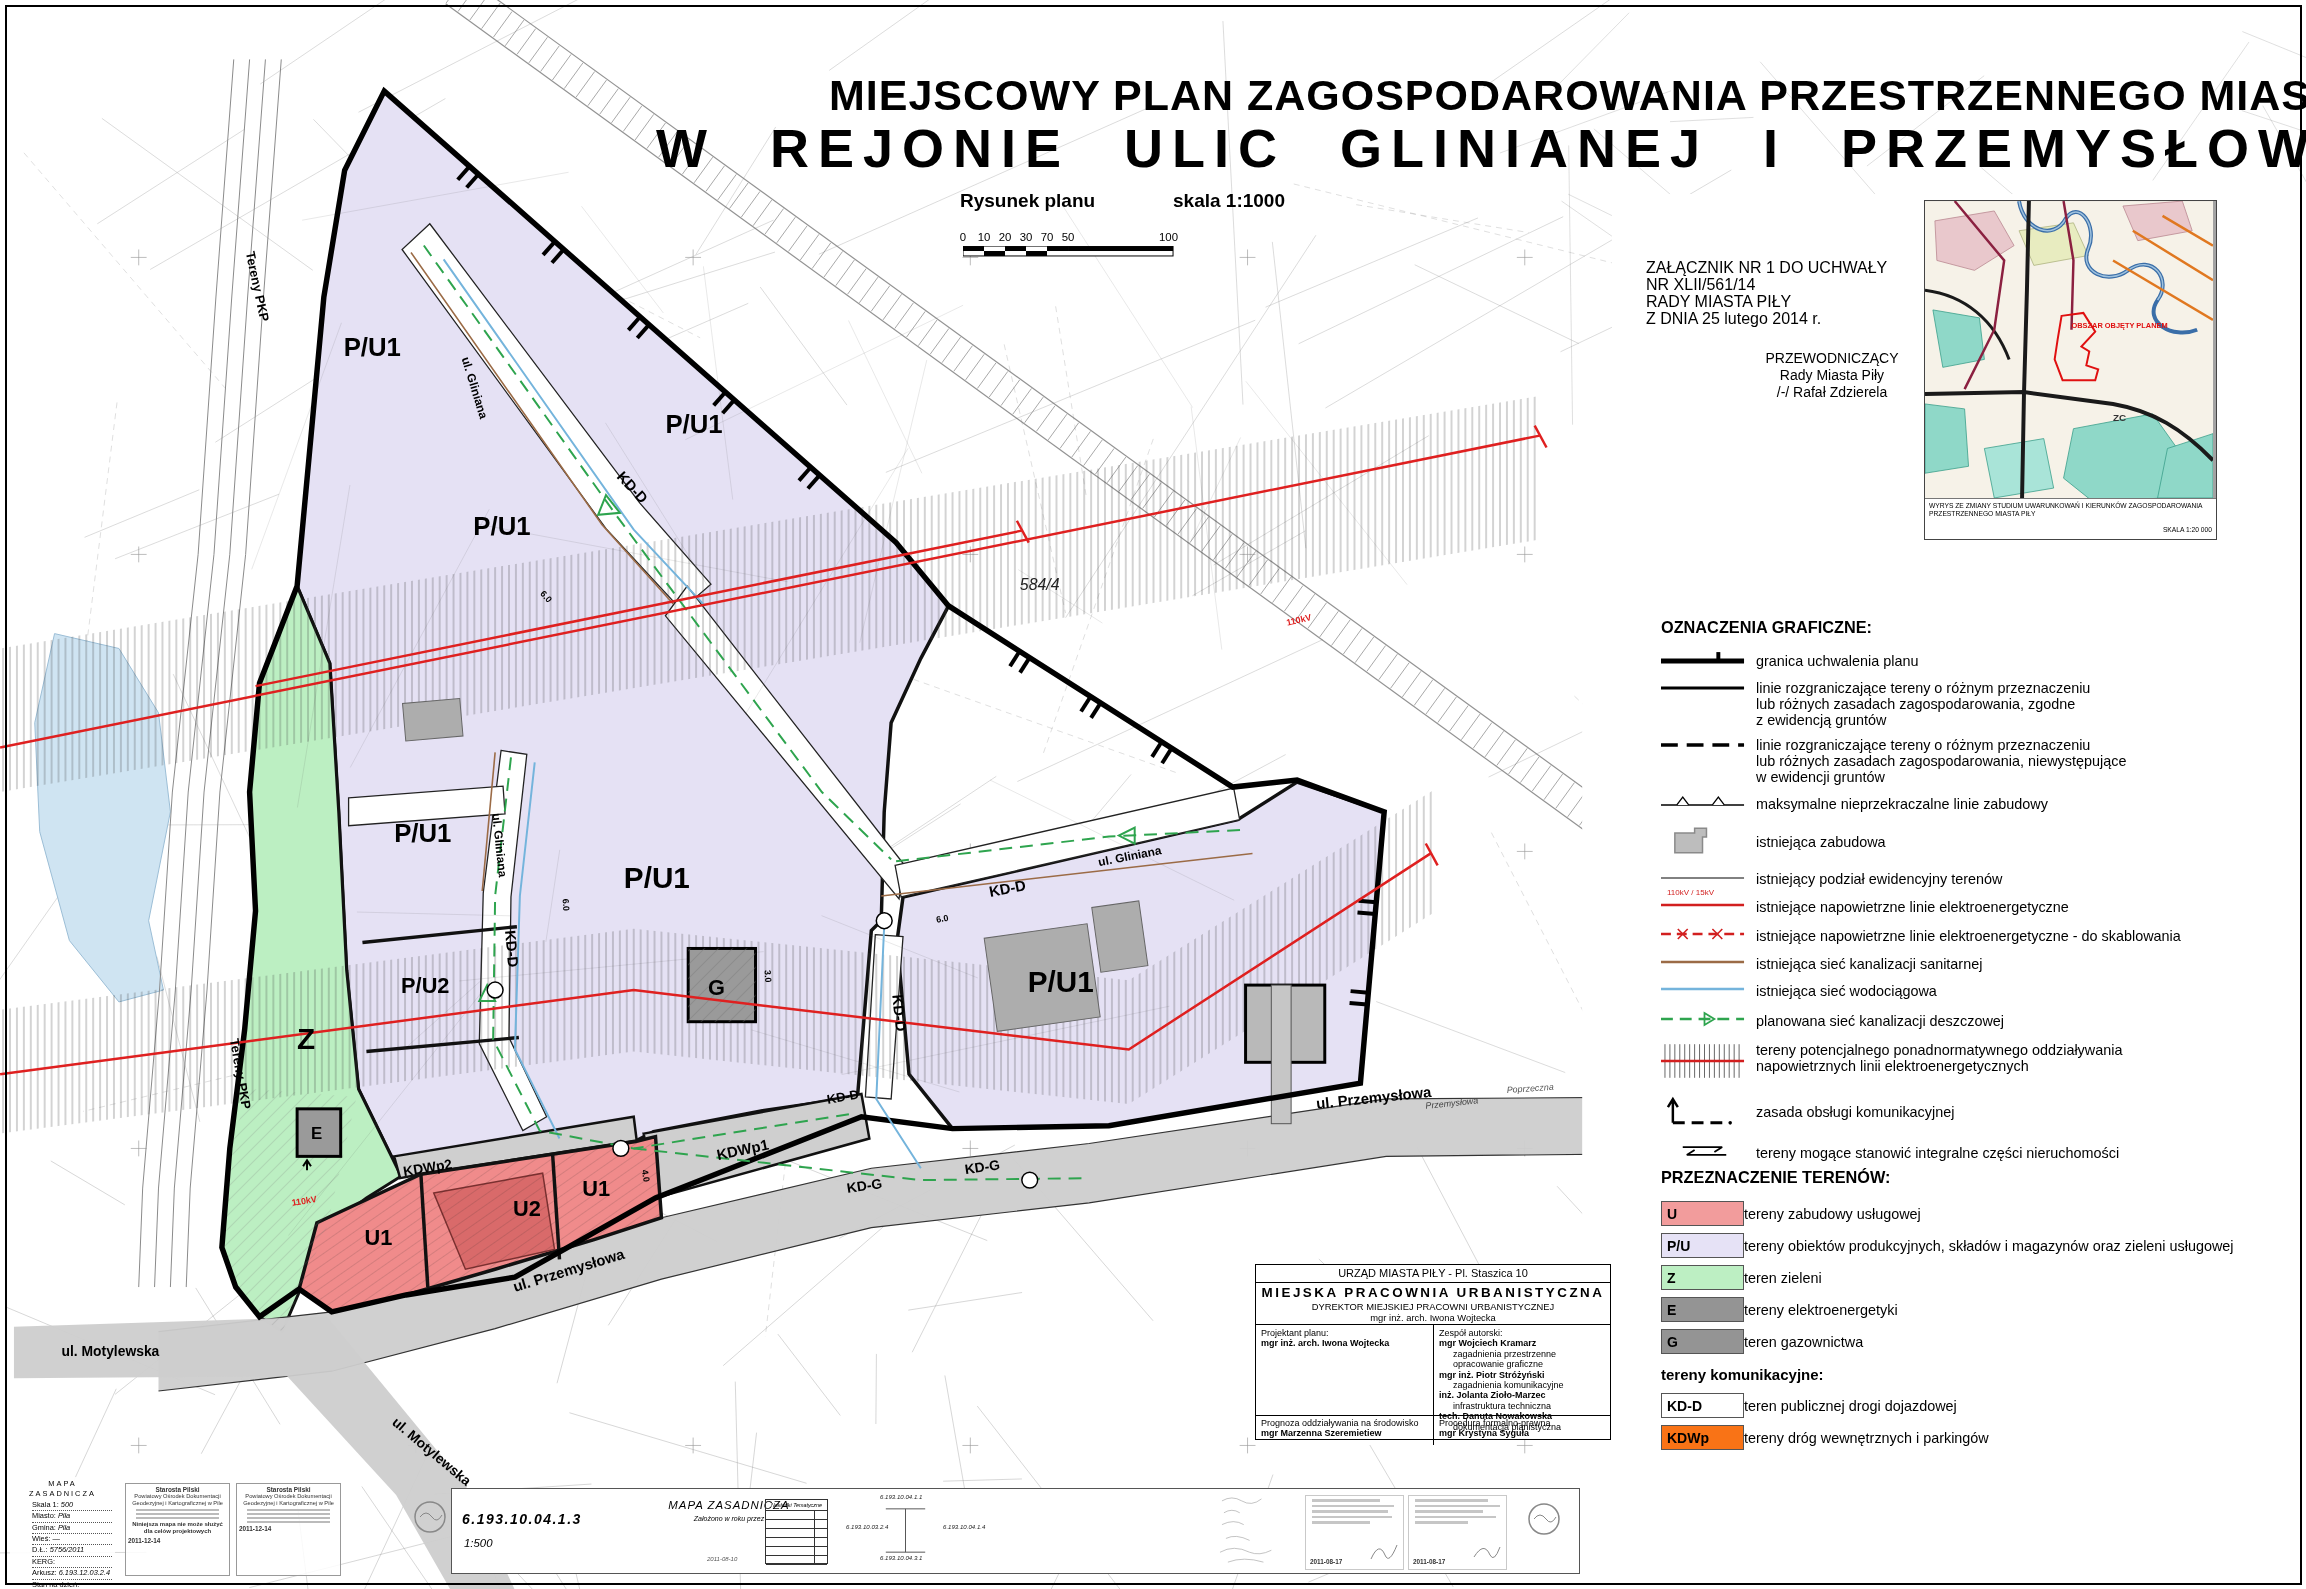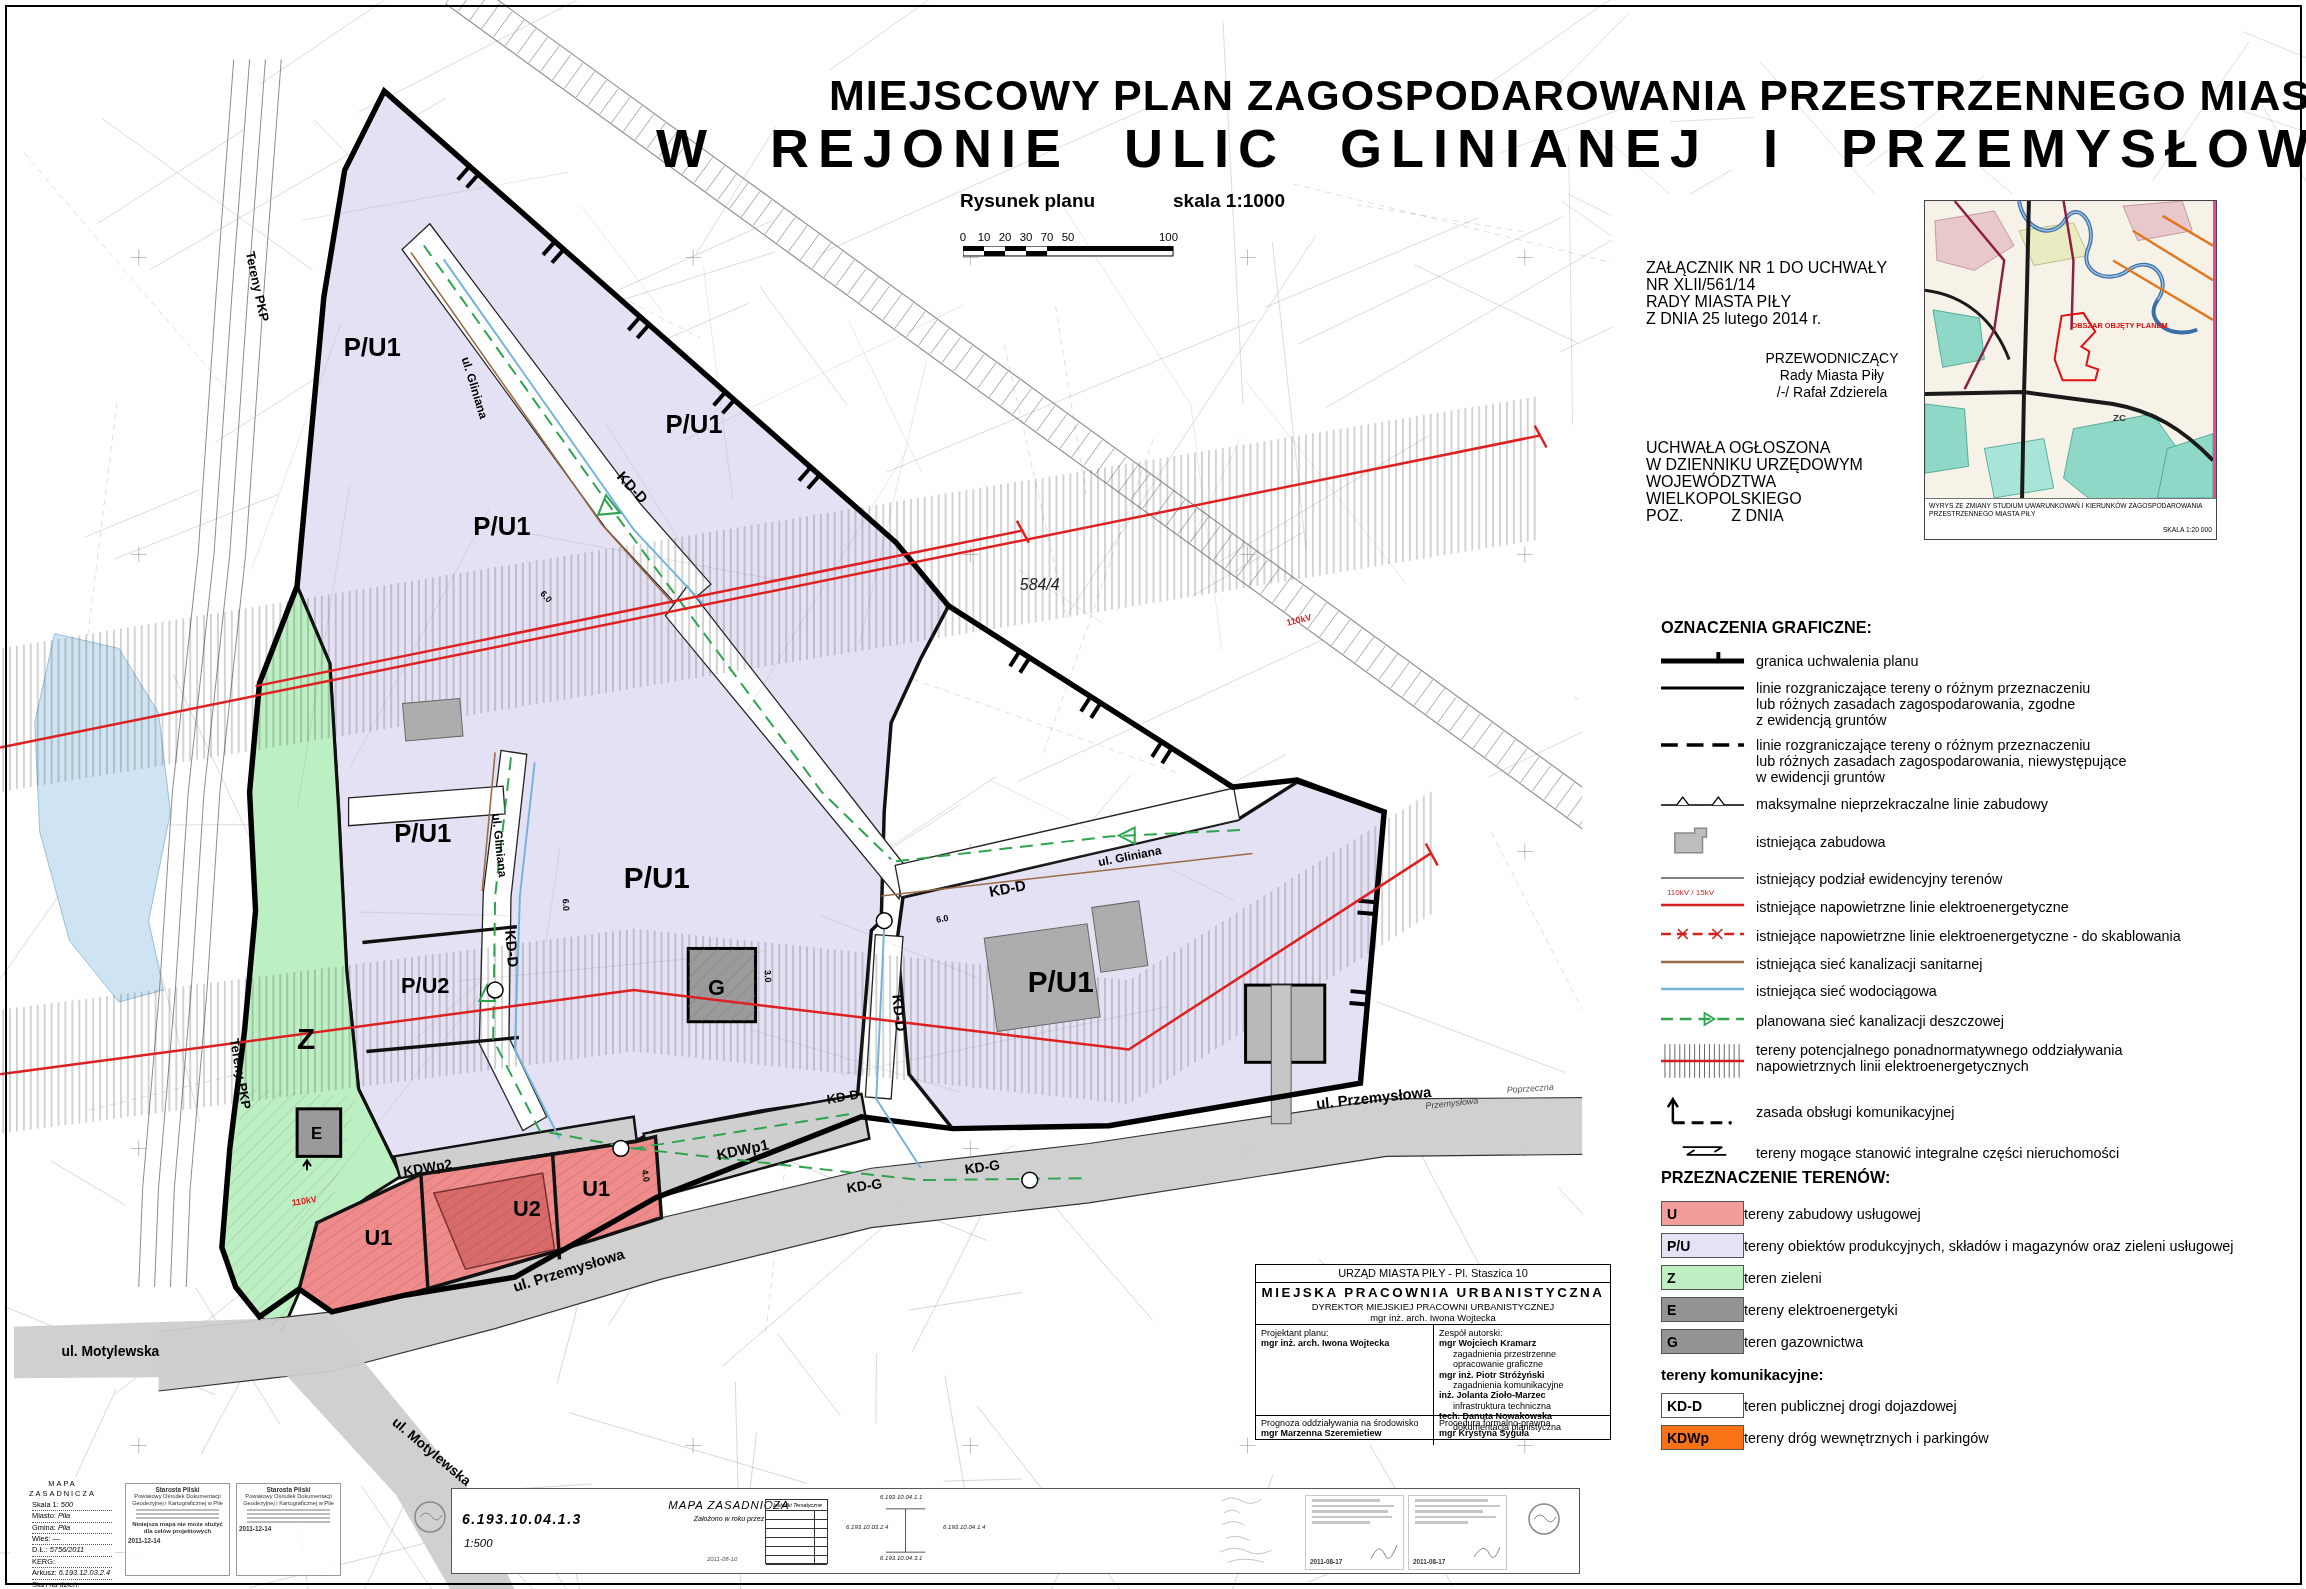--- a/index.html
+++ b/index.html
@@ -16,21 +16,21 @@
   #subtitle{left:960px;top:190px;font-size:19px;font-weight:bold;}
   #scaletxt{left:1173px;top:190px;font-size:19px;font-weight:bold;}
   #scalebar{left:963px;top:231px;width:238px;height:34px;}
   #scalebar .t{position:absolute;top:0;font-size:11.4px;transform:translateX(-50%);}
   
   #attach{left:1646px;top:259px;font-size:16px;line-height:17px;}
   #chair{left:1718px;top:350px;width:228px;text-align:center;font-size:14px;line-height:17px;}
   #announce{left:1646px;top:439px;font-size:16px;line-height:17px;}
   #poz{display:inline-block;margin-right:48px;}
   
-  #inset{left:1924px;top:200px;width:291px;height:338px;border:1.5px solid #444;background:#ec4899;}
+  #inset{left:1924px;top:200px;width:291px;height:338px;border:1.5px solid #444;background:#a3a3a3;}
   #inset .cap{position:absolute;left:0;right:0;bottom:0;height:34px;background:#fff;border-top:1px solid #777;
               font-size:6.7px;line-height:8.4px;padding:3px 4px;}
   #inset .capscale{position:absolute;right:4px;bottom:5px;font-size:6.7px;}
   
   #lg{left:1661px;top:618px;width:653px;}
   #lg h3,#lz h3{font-size:16.3px;margin:0 0 14px 0;}
   .lg-row{display:flex;align-items:center;margin-bottom:9px;}
   .lg-row.top{align-items:flex-start;}
   .lg-sym{width:95px;flex:0 0 95px;position:relative;}
   .lg-txt{font-size:14.4px;line-height:16px;margin-left:0;}
@@ -629,27 +629,20 @@
   <div>ZAŁĄCZNIK NR 1 DO UCHWAŁY</div>
   <div>NR XLII/561/14</div>
   <div>RADY MIASTA PIŁY</div>
   <div>Z DNIA 25 lutego 2014 r.</div>
 </div>
 <div class="ov" id="chair">
   <div>PRZEWODNICZĄCY</div>
   <div>Rady Miasta Piły</div>
   <div>/-/ Rafał Zdzierela</div>
 </div>
-<div class="ov" id="announce">
-  <div>UCHWAŁA OGŁOSZONA</div>
-  <div>W DZIENNIKU URZĘDOWYM</div>
-  <div>WOJEWÓDZTWA</div>
-  <div>WIELKOPOLSKIEGO</div>
-  <div><span id="poz">POZ.</span><span>Z DNIA</span></div>
-</div>
 
 <div class="ov" id="inset">
   <svg width="288" height="301" viewBox="0 0 291 304">
     <rect x="0" y="0" width="291" height="304" fill="#F6F2E8"></rect>
     <polygon points="150,230 230,215 262,260 240,300 170,304 140,280" fill="#8FD8C8" stroke="#3A9F8A" stroke-width="0.8"></polygon>
     <polygon points="245,250 291,235 291,300 235,300" fill="#8FD8C8" stroke="#3A9F8A" stroke-width="0.8"></polygon>
     <polygon points="8,110 55,118 60,160 18,168" fill="#8FD8C8" stroke="#3A9F8A" stroke-width="0.8"></polygon>
     <polygon points="0,205 40,210 44,268 0,275" fill="#8FD8C8" stroke="#3A9F8A" stroke-width="0.8"></polygon>
     <polygon points="60,250 120,240 130,290 70,300" fill="#A9E4D8" stroke="#3A9F8A" stroke-width="0.8"></polygon>
     <polygon points="10,20 70,10 90,45 50,70 12,60" fill="#E9C8CC" stroke="#B98890" stroke-width="0.8"></polygon>

